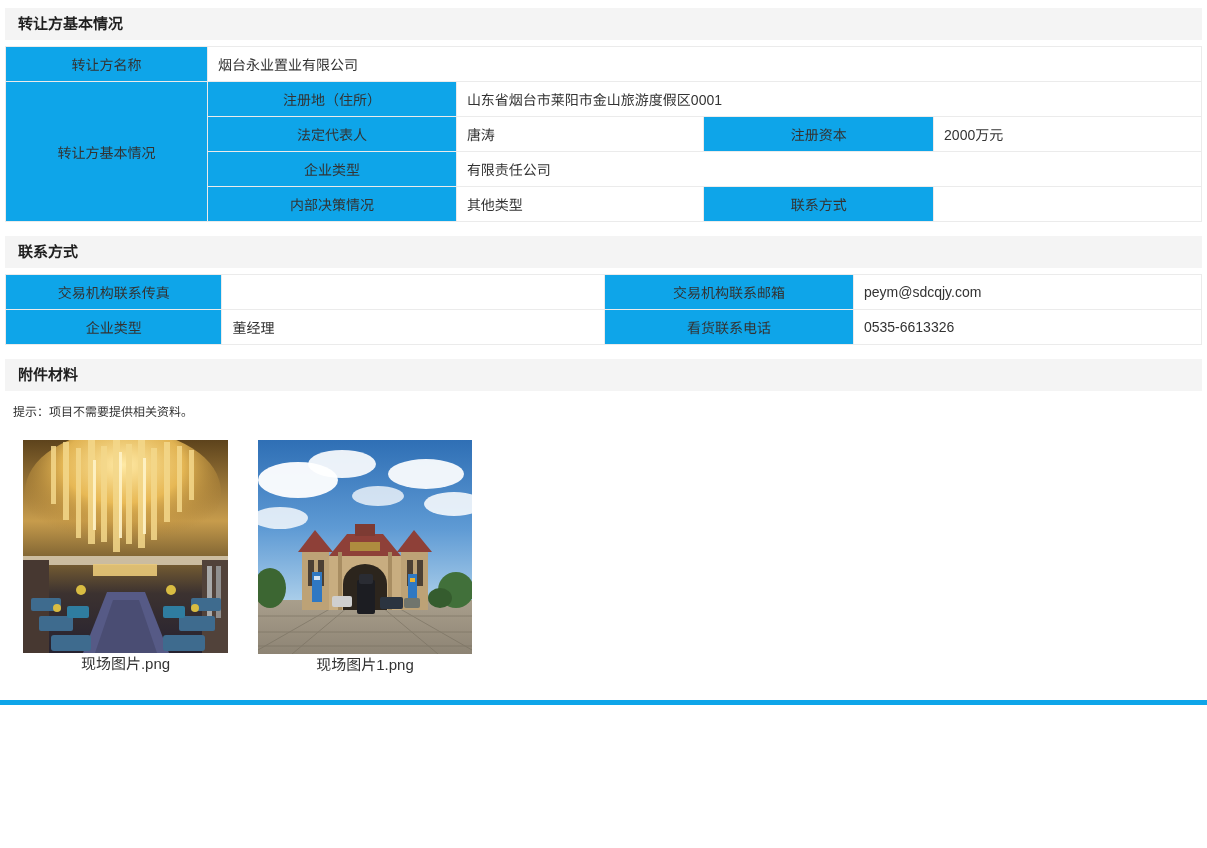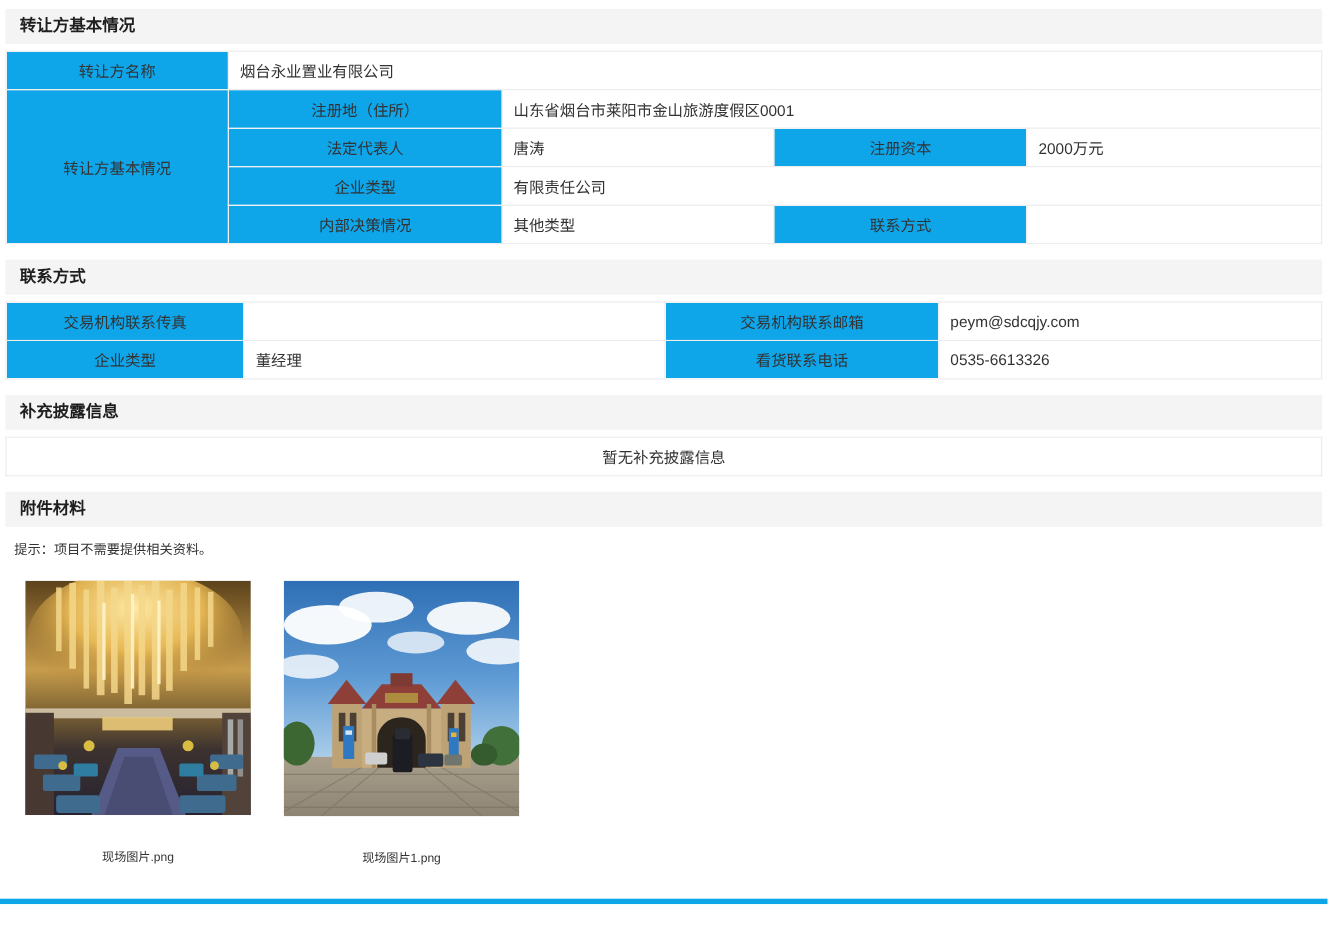--- a/index.html
+++ b/index.html
@@ -60,22 +60,22 @@
     align-items: flex-start;
     gap: 30px;
     margin: 18px 0 0 18px;
   }
   .attachment-card { text-align: center; cursor: pointer; }
   .attachment-card .thumb {
     display: block;
     background: #ddd;
   }
   .attachment-caption {
-    margin-top: 30px;
-    font-size: 11px;
+    margin-top: 1px;
+    font-size: 15px;
     color: #333;
     height: 19px;
     line-height: 19px;
   }
 </style>
 </head>
 <body>
 
 <div class="page">
 
@@ -138,30 +138,20 @@
         <tr>
           <td class="lbl">企业类型</td>
           <td class="val">董经理</td>
           <td class="lbl">看货联系电话</td>
           <td class="val">0535-6613326</td>
         </tr>
       </tbody>
     </table>
   </div>
 
-  <div class="section">
-    <div class="section-header">补充披露信息</div>
-    <table class="info-table">
-      <tbody>
-        <tr>
-          <td class="center-val">暂无补充披露信息</td>
-        </tr>
-      </tbody>
-    </table>
-  </div>
 
   <div class="section">
     <div class="section-header">附件材料</div>
     <div class="hint-text">提示：项目不需要提供相关资料。</div>
 
     <div class="attachments-row">
 
       <div class="attachment-card">
         <svg class="thumb" width="205" height="213" viewBox="0 0 205 213" xmlns="http://www.w3.org/2000/svg">
           <defs>

